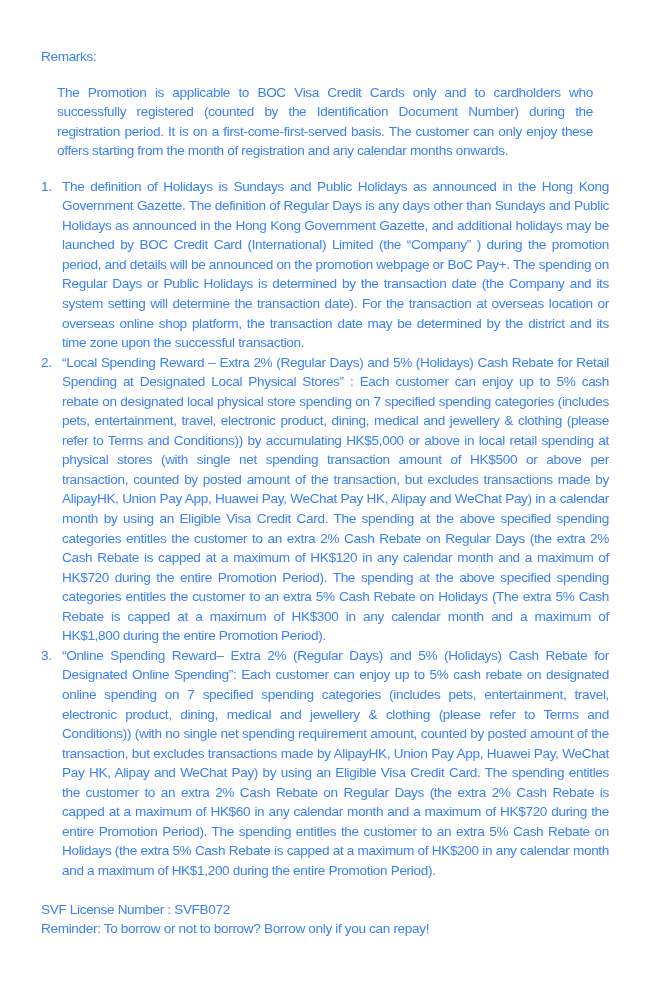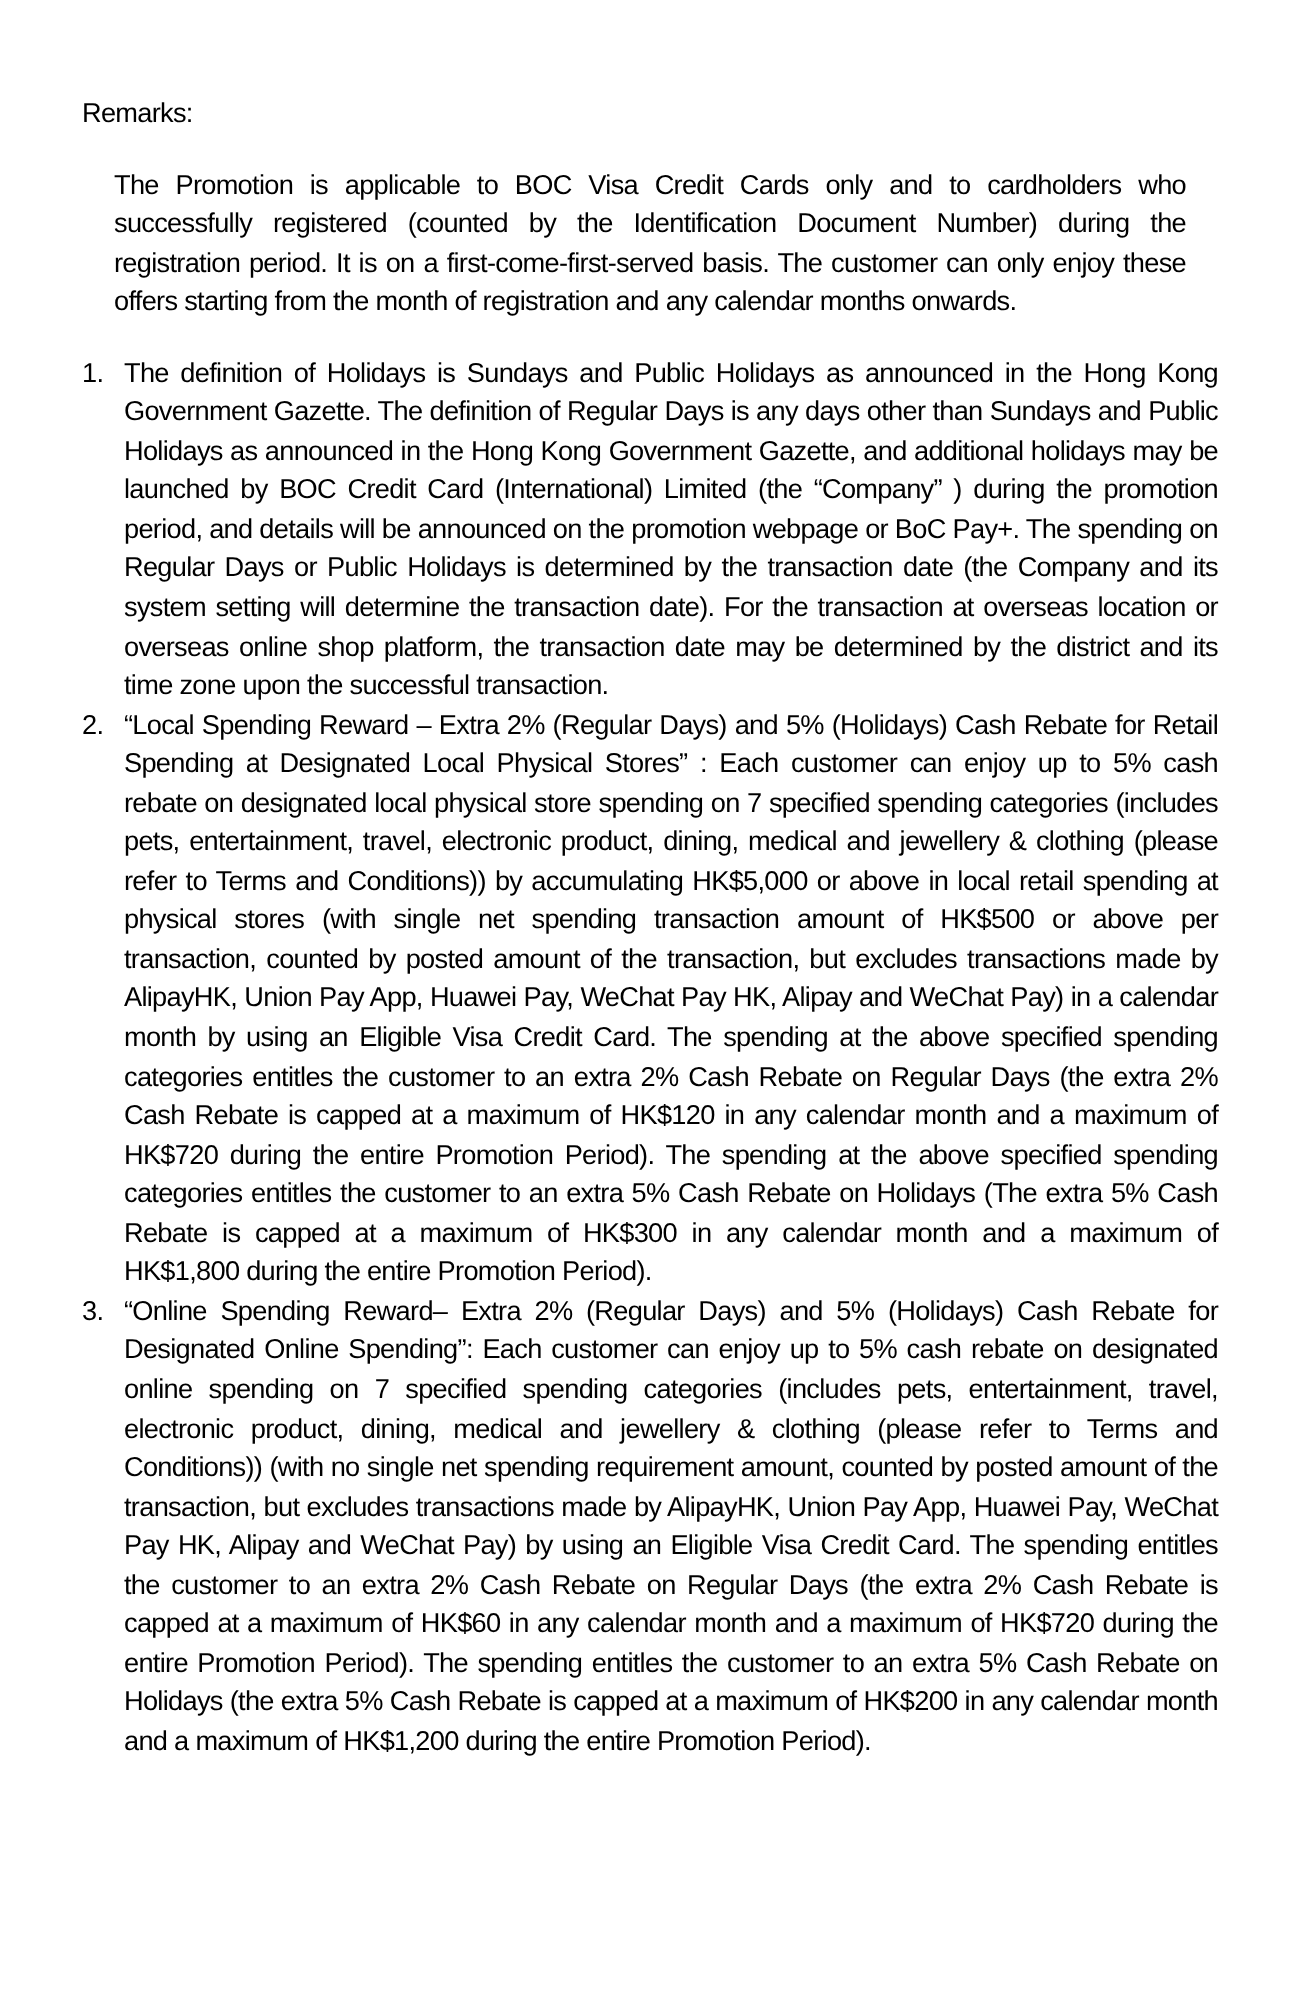--- a/index.html
+++ b/index.html
@@ -5,21 +5,21 @@
     html, body { margin: 0; padding: 0; background: #ffffff; }
     body { width: 650px; height: 996px; overflow: hidden; position: relative; }
     .doc {
       position: absolute;
       left: 41px;
       top: 47px;
       width: 568px;
       font-family: "Liberation Sans", sans-serif;
       font-size: 13.6px;
       line-height: 19.55px;
-      color: #000000;
+      color: #3b82f6;
       letter-spacing: -0.35px;
     }
     .para { margin: 16px; text-align: justify; }
     .title { margin: 0; }
     ol.items { margin: 0; padding: 0; list-style: none; }
     ol.items li { position: relative; padding-left: 21px; text-align: justify; }
     ol.items li .num { position: absolute; left: 0; top: 0; }
     .footer { margin-top: 19.5px; }
     .footer p { margin: 0; }
   </style>
@@ -36,13 +36,17 @@
     </li>
     <li>
       <span class="num">2.</span>
       <span>“Local Spending Reward – Extra 2% (Regular Days) and 5% (Holidays) Cash Rebate for Retail Spending at Designated Local Physical Stores” : Each customer can enjoy up to 5% cash rebate on designated local physical store spending on 7 specified spending categories (includes pets, entertainment, travel, electronic product, dining, medical and jewellery &amp; clothing (please refer to Terms and Conditions)) by accumulating HK$5,000 or above in local retail spending at physical stores (with single net spending transaction amount of HK$500 or above per transaction, counted by posted amount of the transaction, but excludes transactions made by AlipayHK, Union Pay App, Huawei Pay, WeChat Pay HK, Alipay and WeChat Pay) in a calendar month by using an Eligible Visa Credit Card. The spending at the above specified spending categories entitles the customer to an extra 2% Cash Rebate on Regular Days (the extra 2% Cash Rebate is capped at a maximum of HK$120 in any calendar month and a maximum of HK$720 during the entire Promotion Period). The spending at the above specified spending categories entitles the customer to an extra 5% Cash Rebate on Holidays (The extra 5% Cash Rebate is capped at a maximum of HK$300 in any calendar month and a maximum of HK$1,800 during the entire Promotion Period).</span>
     </li>
     <li>
       <span class="num">3.</span>
       <span>“Online Spending Reward– Extra 2% (Regular Days) and 5% (Holidays) Cash Rebate for Designated Online Spending”: Each customer can enjoy up to 5% cash rebate on designated online spending on 7 specified spending categories (includes pets, entertainment, travel, electronic product, dining, medical and jewellery &amp; clothing (please refer to Terms and Conditions)) (with no single net spending requirement amount, counted by posted amount of the transaction, but excludes transactions made by AlipayHK, Union Pay App, Huawei Pay, WeChat Pay HK, Alipay and WeChat Pay) by using an Eligible Visa Credit Card. The spending entitles the customer to an extra 2% Cash Rebate on Regular Days (the extra 2% Cash Rebate is capped at a maximum of HK$60 in any calendar month and a maximum of HK$720 during the entire Promotion Period). The spending entitles the customer to an extra 5% Cash Rebate on Holidays (the extra 5% Cash Rebate is capped at a maximum of HK$200 in any calendar month and a maximum of HK$1,200 during the entire Promotion Period).</span>
     </li>
   </ol>
+  <div class="footer">
+    <p>SVF License Number : SVFB072</p>
+    <p>Reminder: To borrow or not to borrow? Borrow only if you can repay!</p>
+  </div>
 </div>
 
 </body></html>

